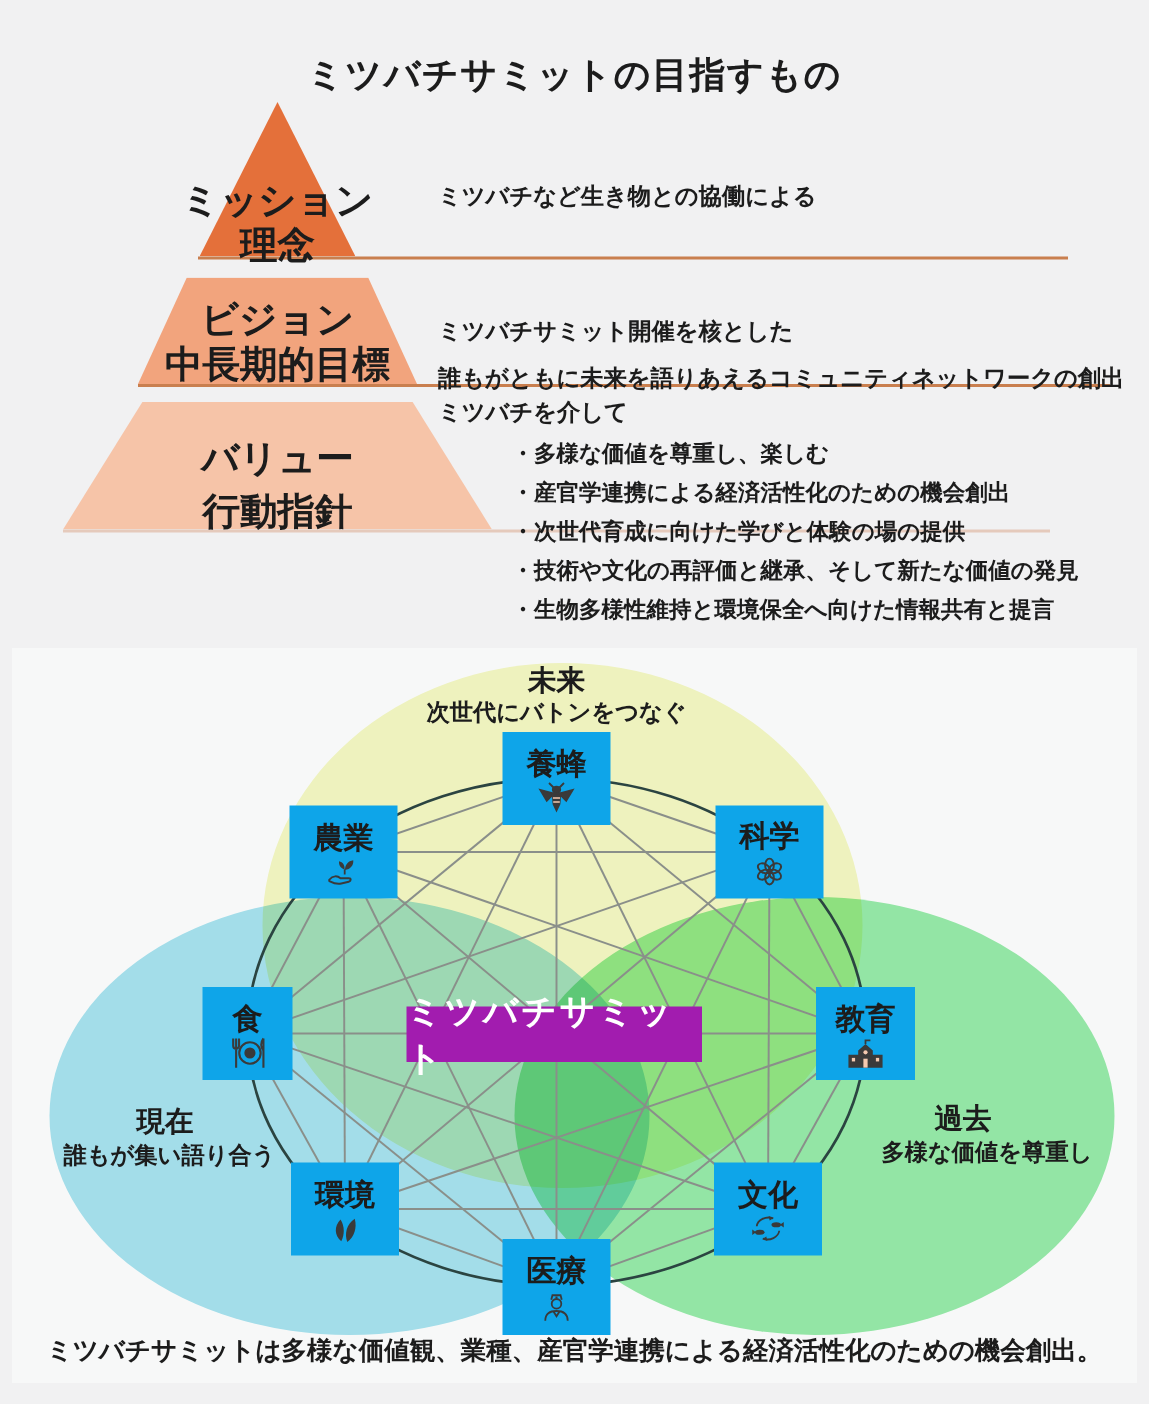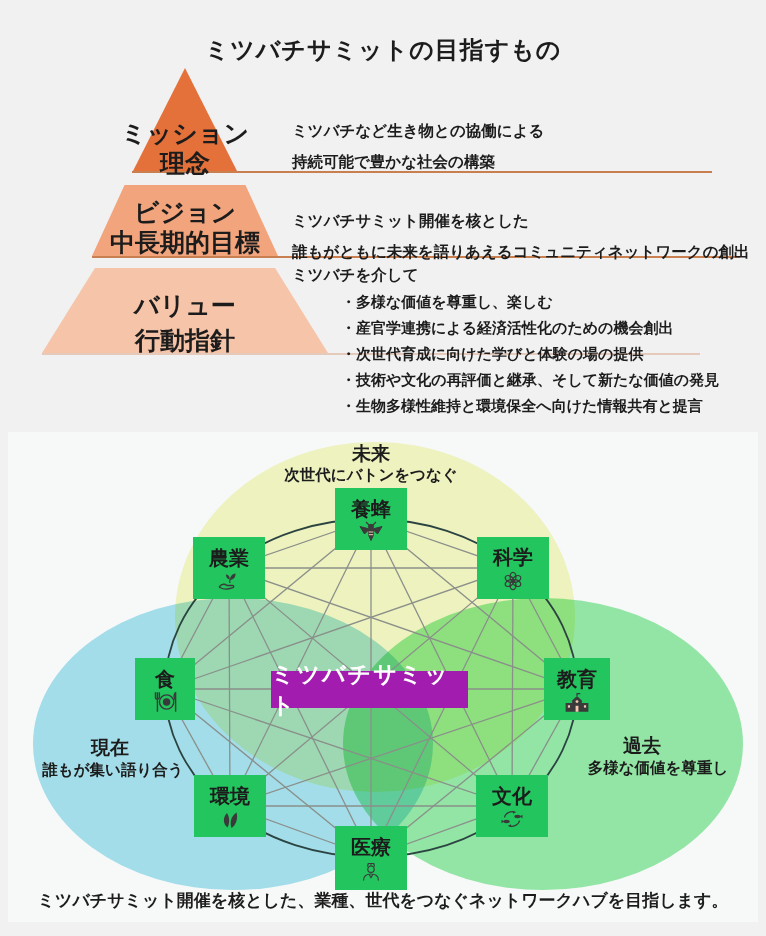--- a/index.html
+++ b/index.html
@@ -49,21 +49,21 @@
   .ve-past{left:343px;top:598px;width:400px;height:292px;background:#98ecaa;}
   .region-title{font-size:19px;z-index:2;}
   .region-sub{font-size:15.5px;z-index:2;white-space:nowrap;}
   .rt-future{left:271px;top:441px;width:200px;}
   .rs-future{left:246px;top:465px;width:250px;}
   .rt-present{left:60px;top:735px;width:100px;}
   .rs-present{left:28px;top:760px;width:170px;}
   .rt-past{left:592px;top:733px;width:100px;}
   .rs-past{left:558px;top:758px;width:200px;}
   #network{left:0;top:0;z-index:3;pointer-events:none;}
-  .node{width:72px;height:62px;background:#22c55e;z-index:4;
+  .node{width:72px;height:62px;background:#0ea5e9;z-index:4;
         display:flex;flex-direction:column;align-items:center;justify-content:center;
         gap:1px;padding-top:2px;box-sizing:border-box;}
   .node .nl{font-size:20px;font-weight:700;line-height:1.1;}
   .n-beekeeping{left:335px;top:488px;}
   .n-agriculture{left:193px;top:537px;}
   .n-science{left:477px;top:537px;}
   .n-food{left:135px;top:658px;width:60px;}
   .n-education{left:544px;top:658px;width:66px;}
   .n-environment{left:194px;top:775px;}
   .n-culture{left:476px;top:775px;}
@@ -89,21 +89,20 @@
   <div class="abs ctr b pyr-label pl2a">ビジョン</div>
   <div class="abs ctr b pyr-label pl2b">中長期的目標</div>
   <div class="abs ctr b pyr-label pl3a">バリュー</div>
   <div class="abs ctr b pyr-label pl3b">行動指針</div>
 
   <div class="abs sep sep1"></div>
   <div class="abs sep sep2"></div>
   <div class="abs sep sep3"></div>
 
   <div class="abs b desc d11">ミツバチなど生き物との協働による</div>
-  <div class="abs b desc d12">持続可能で豊かな社会の構築</div>
   <div class="abs b desc d21">ミツバチサミット開催を核とした</div>
   <div class="abs b desc d22">誰もがともに未来を語りあえるコミュニティネットワークの創出</div>
   <div class="abs b desc d3i">ミツバチを介して</div>
 
   <div class="abs b bullet bu0">・多様な価値を尊重し、楽しむ</div>
   <div class="abs b bullet bu1">・産官学連携による経済活性化のための機会創出</div>
   <div class="abs b bullet bu2">・次世代育成に向けた学びと体験の場の提供</div>
   <div class="abs b bullet bu3">・技術や文化の再評価と継承、そして新たな価値の発見</div>
   <div class="abs b bullet bu4">・生物多様性維持と環境保全へ向けた情報共有と提言</div>
 
@@ -253,15 +252,15 @@
         <path d="M11.3 5 h1.4 M12 4.3 v1.4"></path>
         <circle cx="12" cy="9.2" r="3.2"></circle>
         <path d="M4.5 20.5 C4.5 15.8 7.5 14 12 14 C16.5 14 19.5 15.8 19.5 20.5"></path>
         <path d="M10 14.3 L12 17.5 L14 14.3"></path>
       </g>
     </svg>
   </div>
 
   <div class="abs hub">ミツバチサミット</div>
 
-  <div class="abs ctr b caption">ミツバチサミット開催を核とした、業種、世代をつなぐネットワークハブを目指します。</div>
+  <div class="abs ctr b caption">ミツバチサミットは多様な価値観、業種、産官学連携による経済活性化のための機会創出。</div>
 
 </div>
 
 </body></html>

